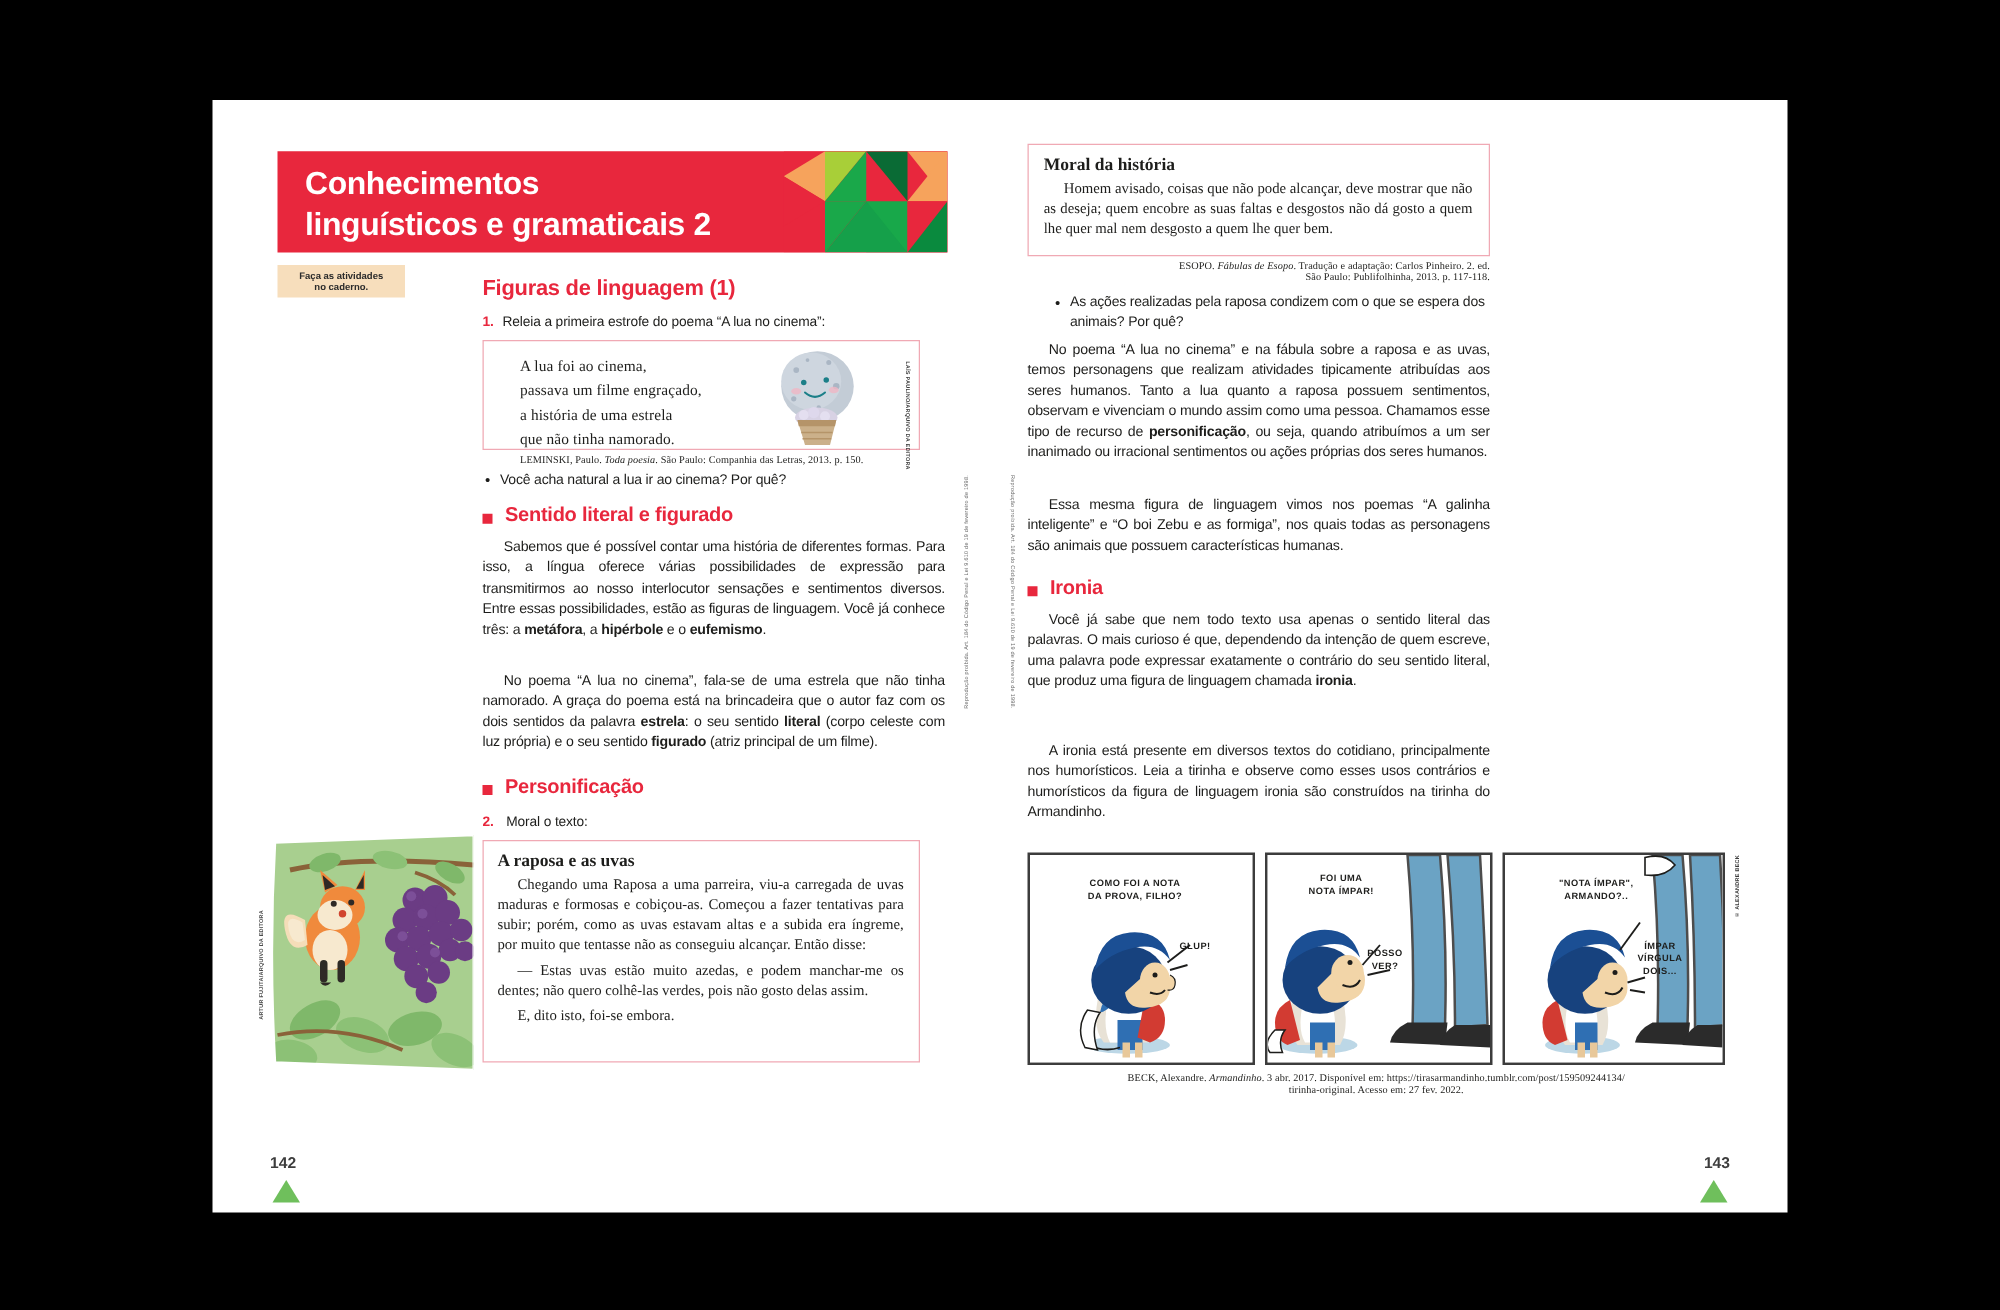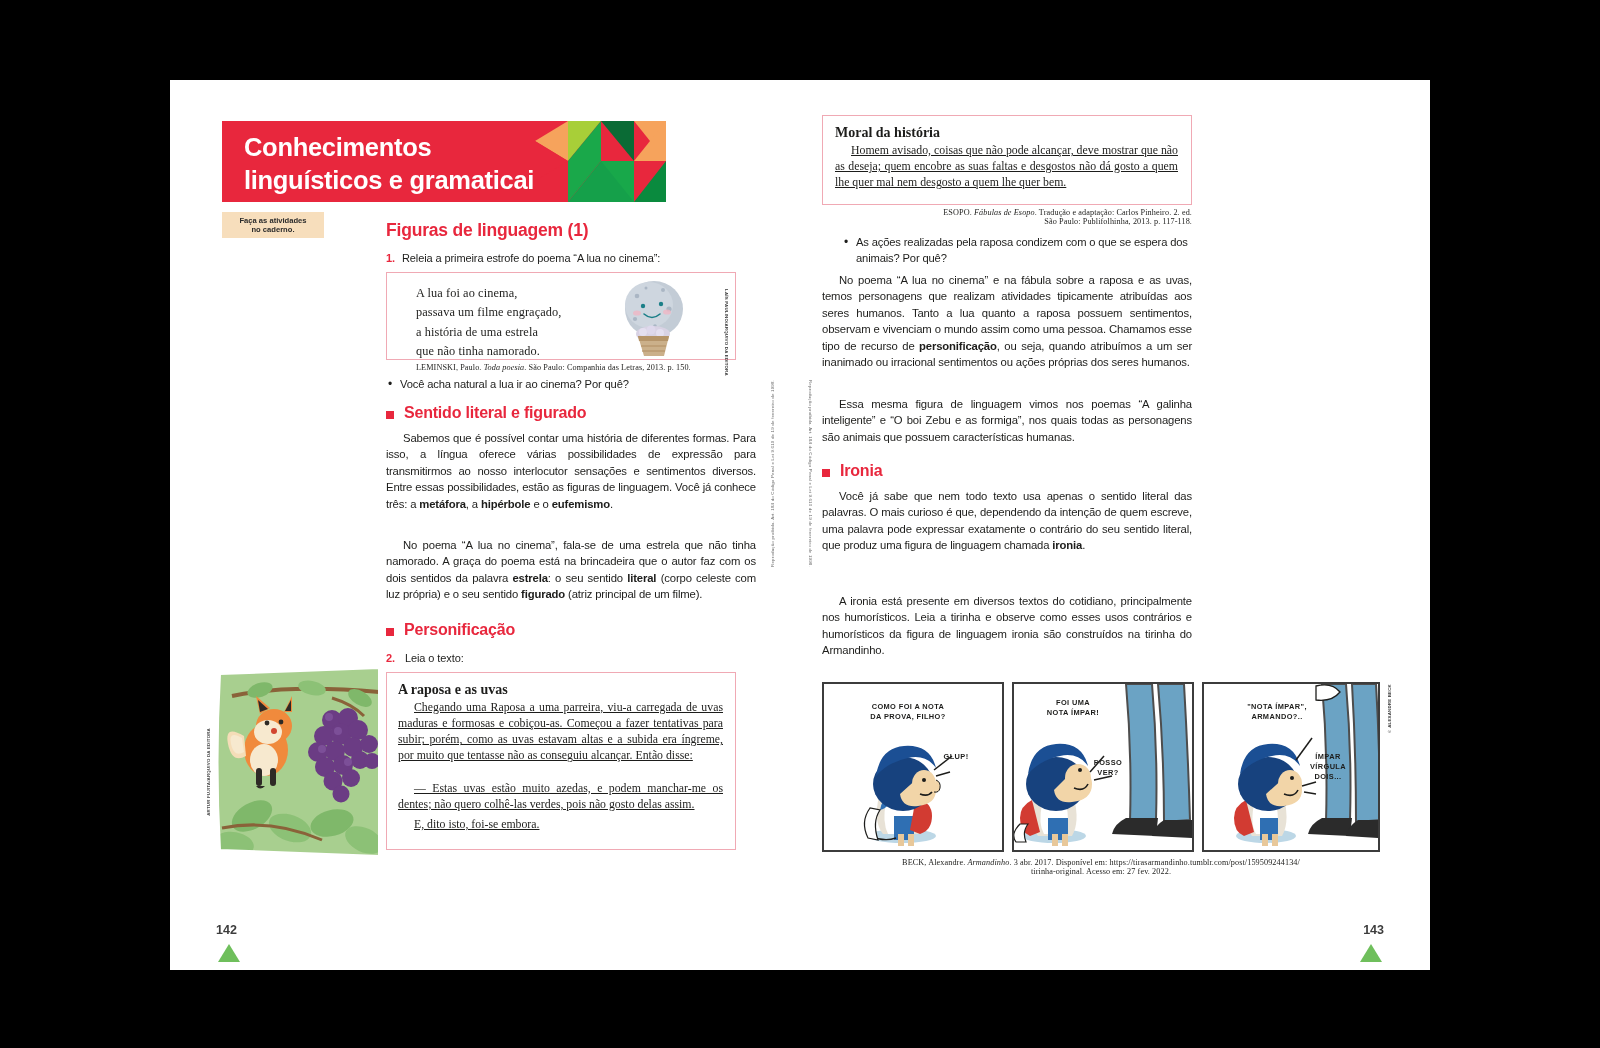--- a/index.html
+++ b/index.html
@@ -16,21 +16,21 @@
   }
 
   
   .half { position: absolute; top: 0; height: 890px; }
   .half-left  { left: 0;    width: 630px; }
   .half-right { left: 630px; width: 630px; }
 
   
   .banner {
     position: absolute; left: 52px; top: 41px;
-    width: 444px; height: 81px;
+    width: 536px; height: 81px;
     background: #e8273d;
     overflow: hidden;
     padding-left: 37px;
   }
   .banner-title {
     position: absolute; left: 22px; top: 10px;
     color: #fff;
     font-size: 25.5px;
     font-weight: bold;
     line-height: 1.28;
@@ -116,21 +116,21 @@
   .poem {
     font-size: 12.3px; line-height: 1.58; letter-spacing: 0.1px;
   }
   .fable-title {
     font-family: "Liberation Serif", serif;
     font-weight: bold; font-size: 14px; color: #1d1d1b; margin-bottom: 1px;
   }
   .fable-p {
     font-family: "Liberation Serif", serif;
     font-size: 11.8px; line-height: 1.37; color: #1d1d1b;
-    text-align: justify; text-indent: 16px; text-decoration: underline;
+    text-align: justify; text-indent: 16px;
   }
   .fable-p.noind { text-indent: 16px; }
 
   .credit {
     position: absolute;
     font-family: "Liberation Serif", serif;
     font-size: 8.2px; color: #1d1d1b; letter-spacing: 0.1px;
   }
   .credit i { font-style: italic; }
   .credit.right { text-align: right; }
@@ -269,28 +269,28 @@
       <span>Sabemos que é possível contar uma história de diferentes formas. Para isso, a língua oferece várias possibilidades de expressão para transmitirmos ao nosso interlocutor sensações e sentimentos diversos. Entre essas possibilidades, estão as figuras de linguagem. Você já conhece três: a </span><b>metáfora</b><span>, a </span><b>hipérbole</b><span> e o </span><b>eufemismo</b><span>.</span>
     </p>
 
     <p class="body col-left" style="top:457px;">
       <span>No poema “A lua no cinema”, fala-se de uma estrela que não tinha namorado. A graça do poema está na brincadeira que o autor faz com os dois sentidos da palavra </span><b>estrela</b><span>: o seu sentido </span><b>literal</b><span> (corpo celeste com luz própria) e o seu sentido </span><b>figurado</b><span> (atriz principal de um filme).</span>
     </p>
 
     <div class="h-sub" style="left:216px; top:541px;">Personificação</div>
 
     <div class="col-left qnum" style="top:572px;">
-      <span class="n2">2.</span><span>Leia o texto:</span>
+      <span class="n2">2.</span><span>Moral o texto:</span>
     </div>
 
     <div class="tbox" style="left:216px; top:592px; width:350px; height:178px;">
       <div style="padding:9px 12px 0 11px;">
         <div class="fable-title">A raposa e as uvas</div>
         <p class="fable-p">Chegando uma Raposa a uma parreira, viu-a carregada de uvas maduras e formosas e cobiçou-as. Começou a fazer tentativas para subir; porém, como as uvas estavam altas e a subida era íngreme, por muito que tentasse não as conseguiu alcançar. Então disse:</p>
-        <p class="fable-p noind" style="margin-top:16px;">— Estas uvas estão muito azedas, e podem manchar-me os dentes; não quero colhê-las verdes, pois não gosto delas assim.</p>
+        <p class="fable-p noind" style="margin-top:4px;">— Estas uvas estão muito azedas, e podem manchar-me os dentes; não quero colhê-las verdes, pois não gosto delas assim.</p>
         <p class="fable-p noind" style="margin-top:4px;">E, dito isto, foi-se embora.</p>
       </div>
     </div>
 
     <div class="illo" style="left:42px; top:588px; width:167px; height:188px;">
       <svg viewBox="0 0 167 188" style="width:167px;height:188px;">
         <defs>
           <clipPath id="cframe">
               <path d="M8 6 L167 0 L167 188 L8 182 Q3 94 8 6 Z"></path>
             </clipPath>

